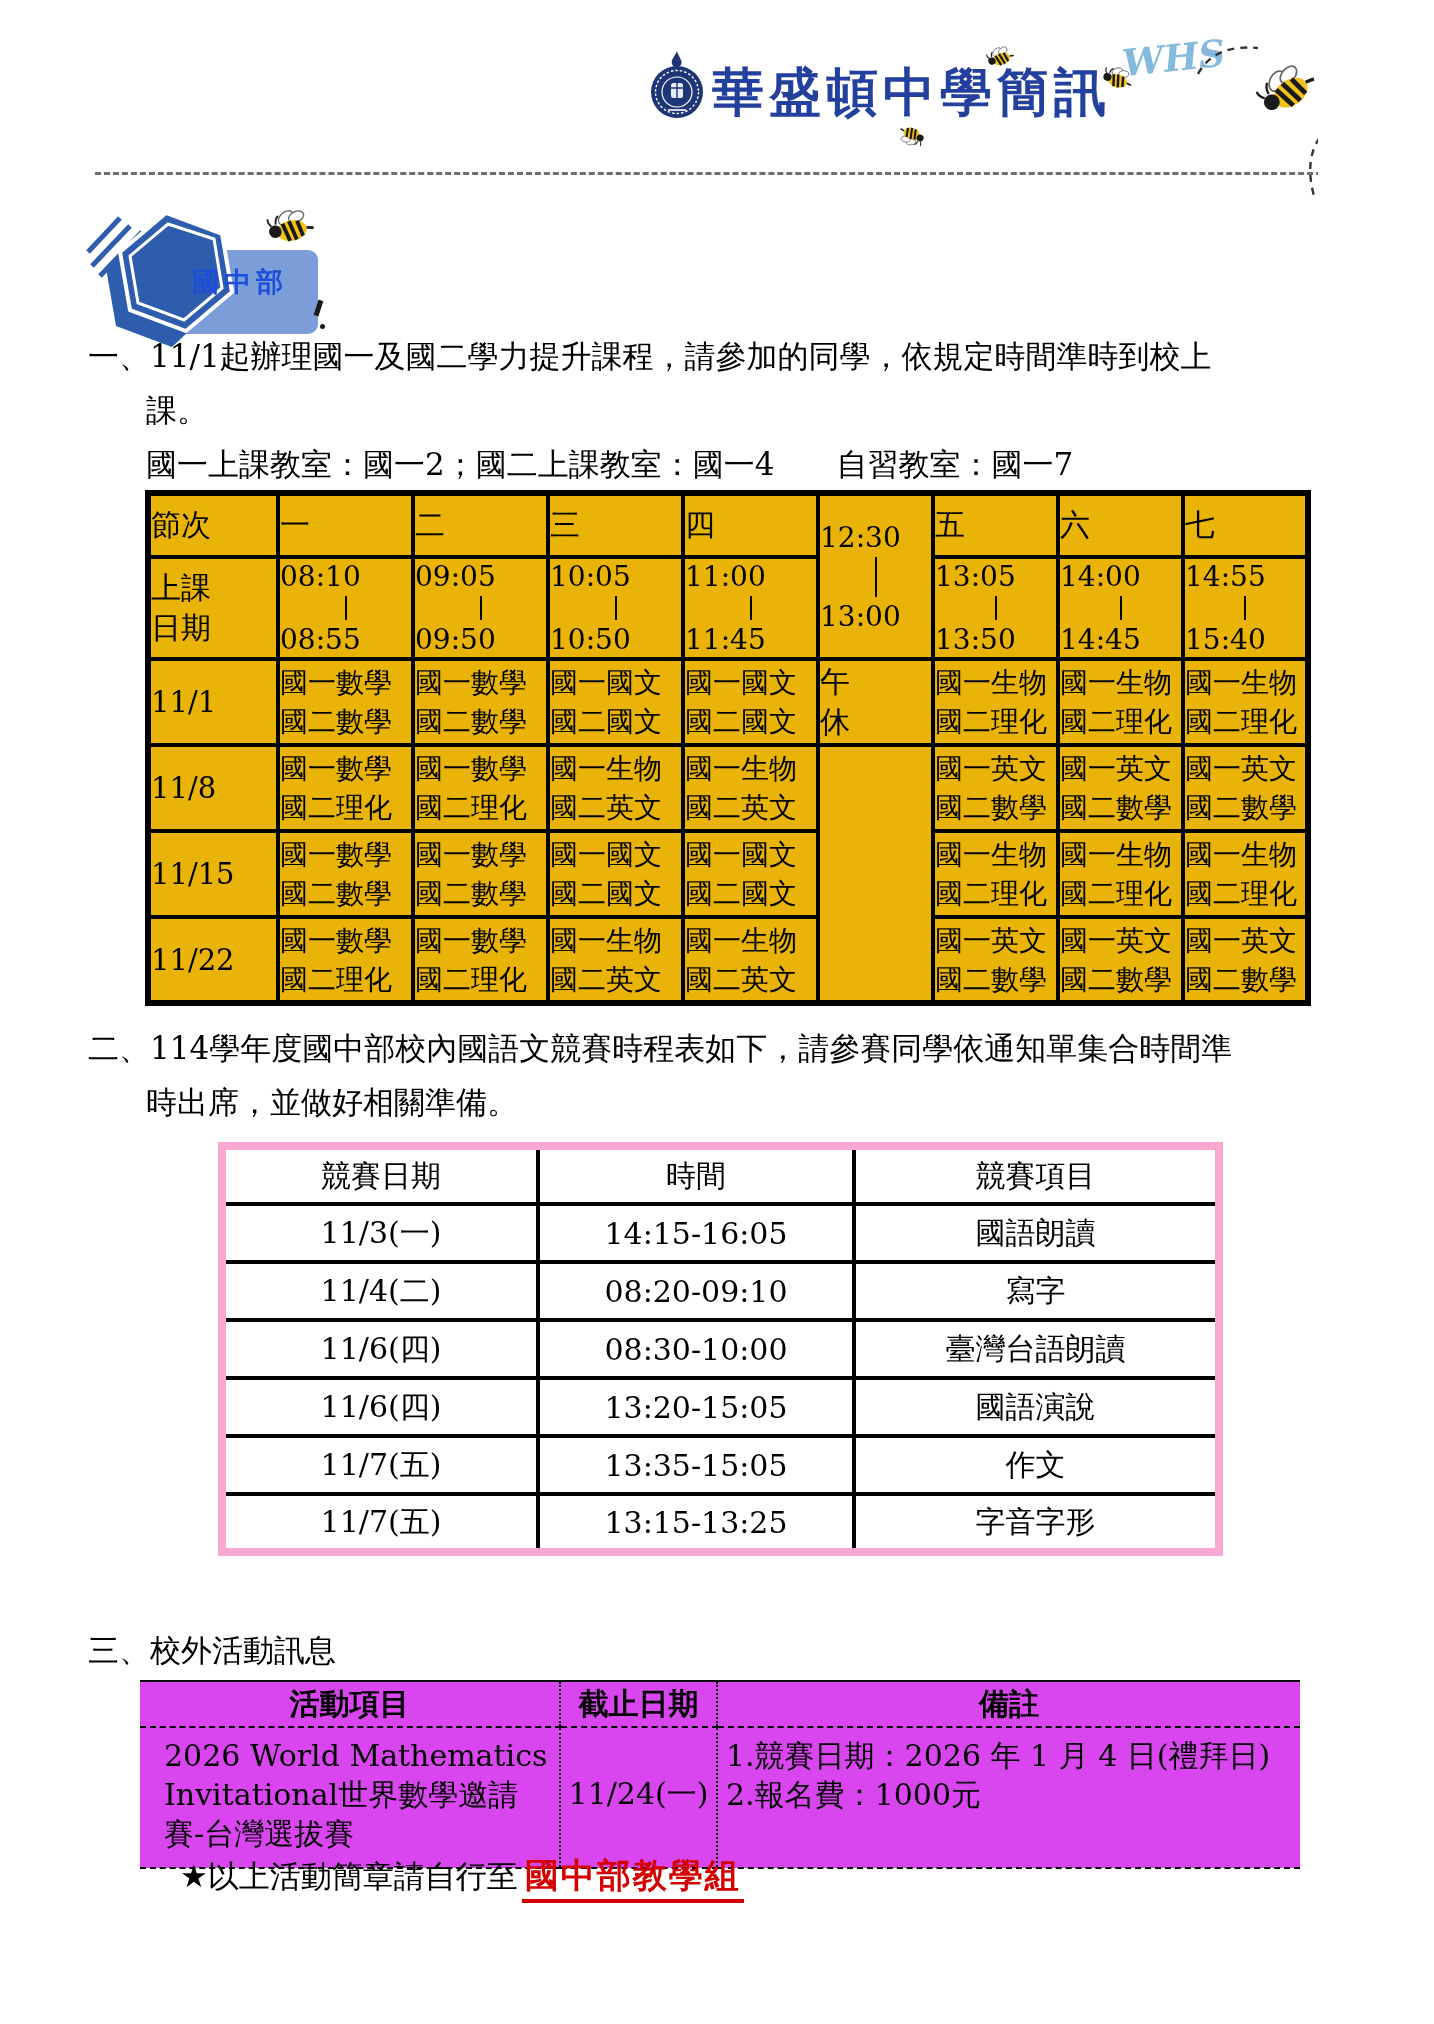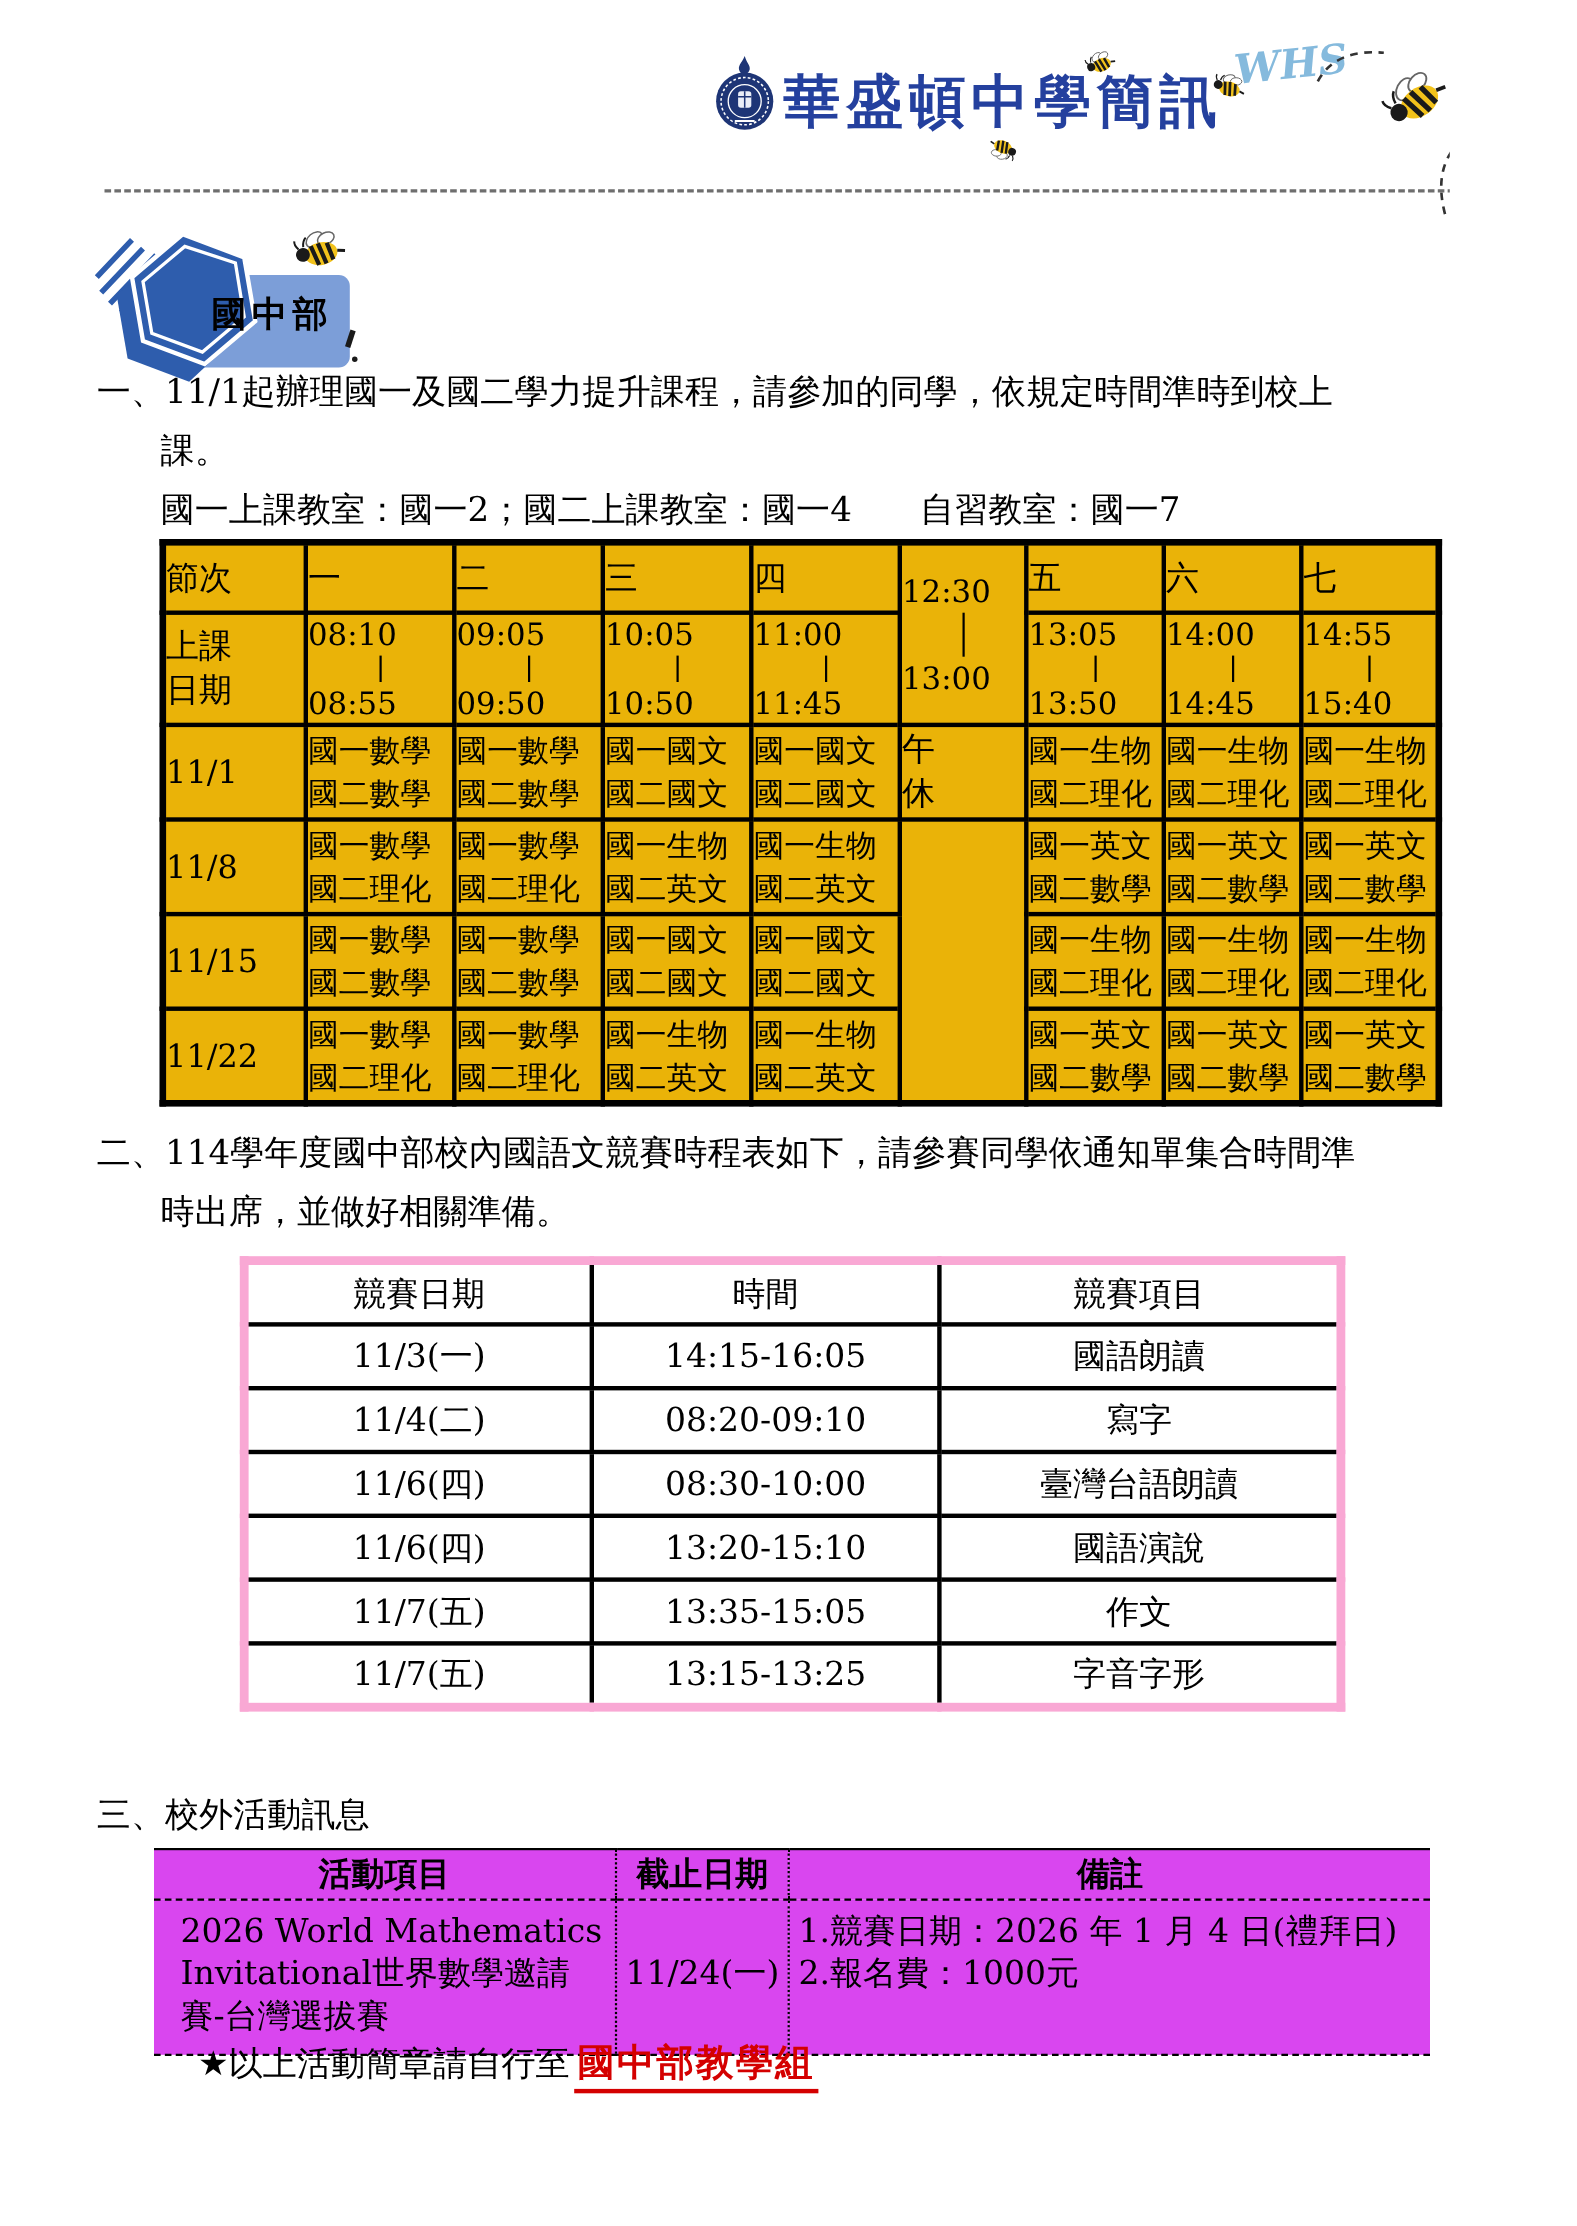--- a/index.html
+++ b/index.html
@@ -13,21 +13,21 @@
   font-weight:bold;font-size:52px;letter-spacing:5px;color:#24409E;white-space:nowrap}
 .whs{left:1122px;top:36px;font-size:37px;font-style:italic;font-weight:bold;
   color:#85BADD;transform:rotate(-6deg);font-family:"DejaVu Serif",serif}
 .sep{left:95px;top:172px;width:1245px;height:0;border-top:3px dashed #6e6e6e}
 .bee{position:absolute}
 .trail{position:absolute}
 
 .badge-rect{left:160px;top:250px;width:158px;height:84px;border-radius:10px;background:#7C9ED8}
 .badge-hex{left:86px;top:200px;width:240px;height:150px}
 .badge-label{left:192px;top:264px;font-family:"Liberation Sans","DejaVu Sans",sans-serif;
-  font-weight:bold;font-size:32px;letter-spacing:5px;color:#000000;z-index:3}
+  font-weight:bold;font-size:27px;letter-spacing:5px;color:#1d4ed8;z-index:3}
 .badge-mark{left:316px;top:300px;width:5px;height:16px;background:#1a1a1a;transform:rotate(18deg)}
 .badge-dot{left:320px;top:324px;width:5px;height:5px;border-radius:50%;background:#1a1a1a}
 
 .bt{font-size:31px;line-height:40px;white-space:nowrap}
 .p1{left:88px;top:336px}.p2{left:146px;top:390px}.p3{left:146px;top:444px}
 .p4{left:88px;top:1028px}.p5{left:146px;top:1082px}.p6{left:88px;top:1630px}
 
 table{border-collapse:collapse;table-layout:fixed}
 #schedule{left:145px;top:490px;width:1160px;border:6px solid #000}
 #schedule td{border:4px solid #000;text-align:left;vertical-align:middle;
@@ -377,21 +377,21 @@
           <td>08:20-09:10</td>
           <td>寫字</td>
         </tr>
         <tr>
           <td>11/6(四)</td>
           <td>08:30-10:00</td>
           <td>臺灣台語朗讀</td>
         </tr>
         <tr>
           <td>11/6(四)</td>
-          <td>13:20-15:10</td>
+          <td>13:20-15:05</td>
           <td>國語演說</td>
         </tr>
         <tr>
           <td>11/7(五)</td>
           <td>13:35-15:05</td>
           <td>作文</td>
         </tr>
         <tr>
           <td>11/7(五)</td>
           <td>13:15-13:25</td>

